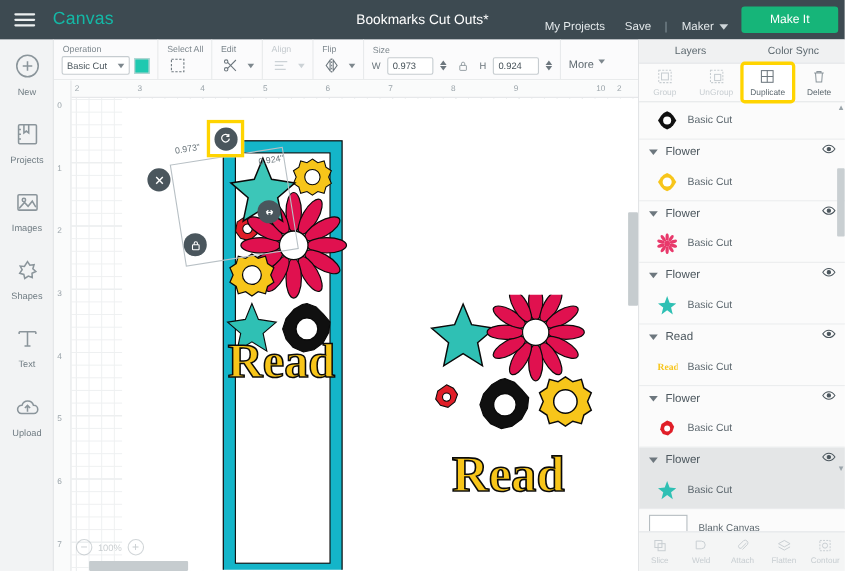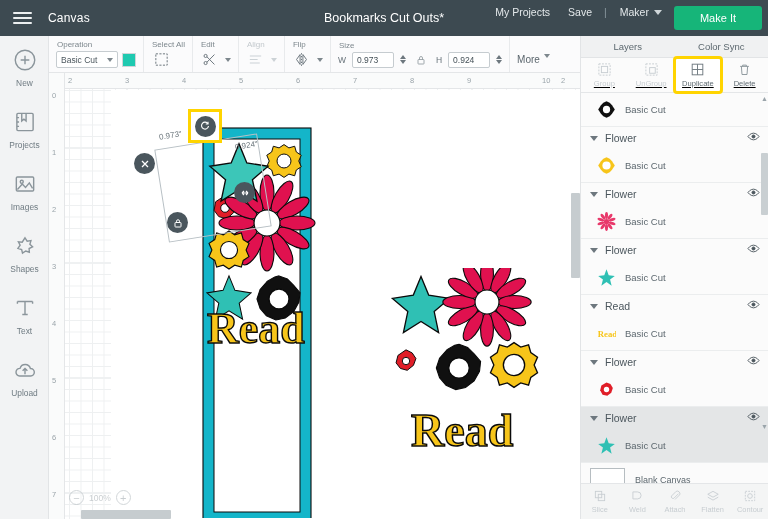--- a/index.html
+++ b/index.html
@@ -7,24 +7,24 @@
     font-family:"Liberation Sans", sans-serif; }
 
   #app { position:relative; width:768px; height:519px; }
 
   
   .topbar { position:absolute; left:0; top:0; width:768px; height:36px;
     background:#3d4a51; display:flex; align-items:center; color:#eceff0; }
   .hamburger { width:44px; height:36px; display:flex; flex-direction:column;
     justify-content:center; align-items:center; gap:3px; cursor:pointer; }
   .hamburger span { display:block; width:19px; height:2px; background:#eceff0; border-radius:1px; }
-  .canvas-label { font-size:12px; color:#ffffff; margin-left:4px; letter-spacing:.2px; }
+  .canvas-label { font-size:16px; color:#14b8a6; margin-left:4px; letter-spacing:.2px; }
   .doc-title { position:absolute; left:0; right:0; text-align:center;
     font-size:12.5px; color:#ffffff; pointer-events:none; }
-  .topright { margin-left:auto; display:flex; align-items:flex-start; gap:0; padding-right:6px; }
+  .topright { margin-left:auto; display:flex; align-items:flex-end; gap:0; padding-right:6px; }
   .topright .tlink { font-size:10.5px; color:#e3e8ea; padding:0 9px; cursor:pointer; }
   .topright .tsep { font-size:10.5px; color:#8b989f; padding:0 3px; }
   .machine { font-size:10.5px; color:#e3e8ea; padding:0 4px 0 10px; cursor:pointer;
     display:flex; align-items:center; gap:5px; }
   .chev { width:0;height:0;border-left:4px solid transparent;border-right:4px solid transparent;
     border-top:5px solid #cfd6d9; }
   .makeit { background:#16b579; color:#fff; font-size:11px; border:none; border-radius:3px;
     height:24px; padding:0 26px; margin-left:8px; cursor:pointer; }
 
   
@@ -104,21 +104,21 @@
   .dimlb { position:absolute; font-size:8px; color:#6a757b; white-space:nowrap; }
 
   
   .rp { position:absolute; left:580px; top:36px; width:188px; height:483px;
     background:#fbfbfb; border-left:1px solid #e2e4e6; }
   .rptabs { display:flex; height:22px; background:#f0f1f2; border-bottom:1px solid #e2e4e6; }
   .rptab { flex:1; display:flex; align-items:center; justify-content:center;
     font-size:9.5px; color:#5c686f; cursor:pointer; }
   .rpops { height:35px; display:flex; border-bottom:1px solid #e4e6e8; background:#fbfbfb; }
   .rpop { flex:1; display:flex; flex-direction:column; align-items:center; justify-content:center;
-    cursor:pointer; position:relative;text-decoration:underline; }
+    cursor:pointer; position:relative; }
   .rpop svg { width:15px; height:15px; }
   .rpop .lb { font-size:7.6px; margin-top:2px; }
   .rpop.on .lb { color:#5c686f; }
   .rpop.off .lb { color:#c7cdd1; }
   .rpop.hl { outline:3px solid #ffd400; outline-offset:-1px; border-radius:2px; z-index:4; background:#fff; }
   .layers { position:absolute; left:0; top:57px; width:188px; height:390px; overflow:hidden; }
   .lrow { border-bottom:1px solid #ebedee; }
   .lhead { height:22px; display:flex; align-items:center; padding:0 9px; }
   .lhead .tri { width:0;height:0;border-left:4px solid transparent;border-right:4px solid transparent;
     border-top:5px solid #6d777e; margin-right:7px; cursor:pointer; }

